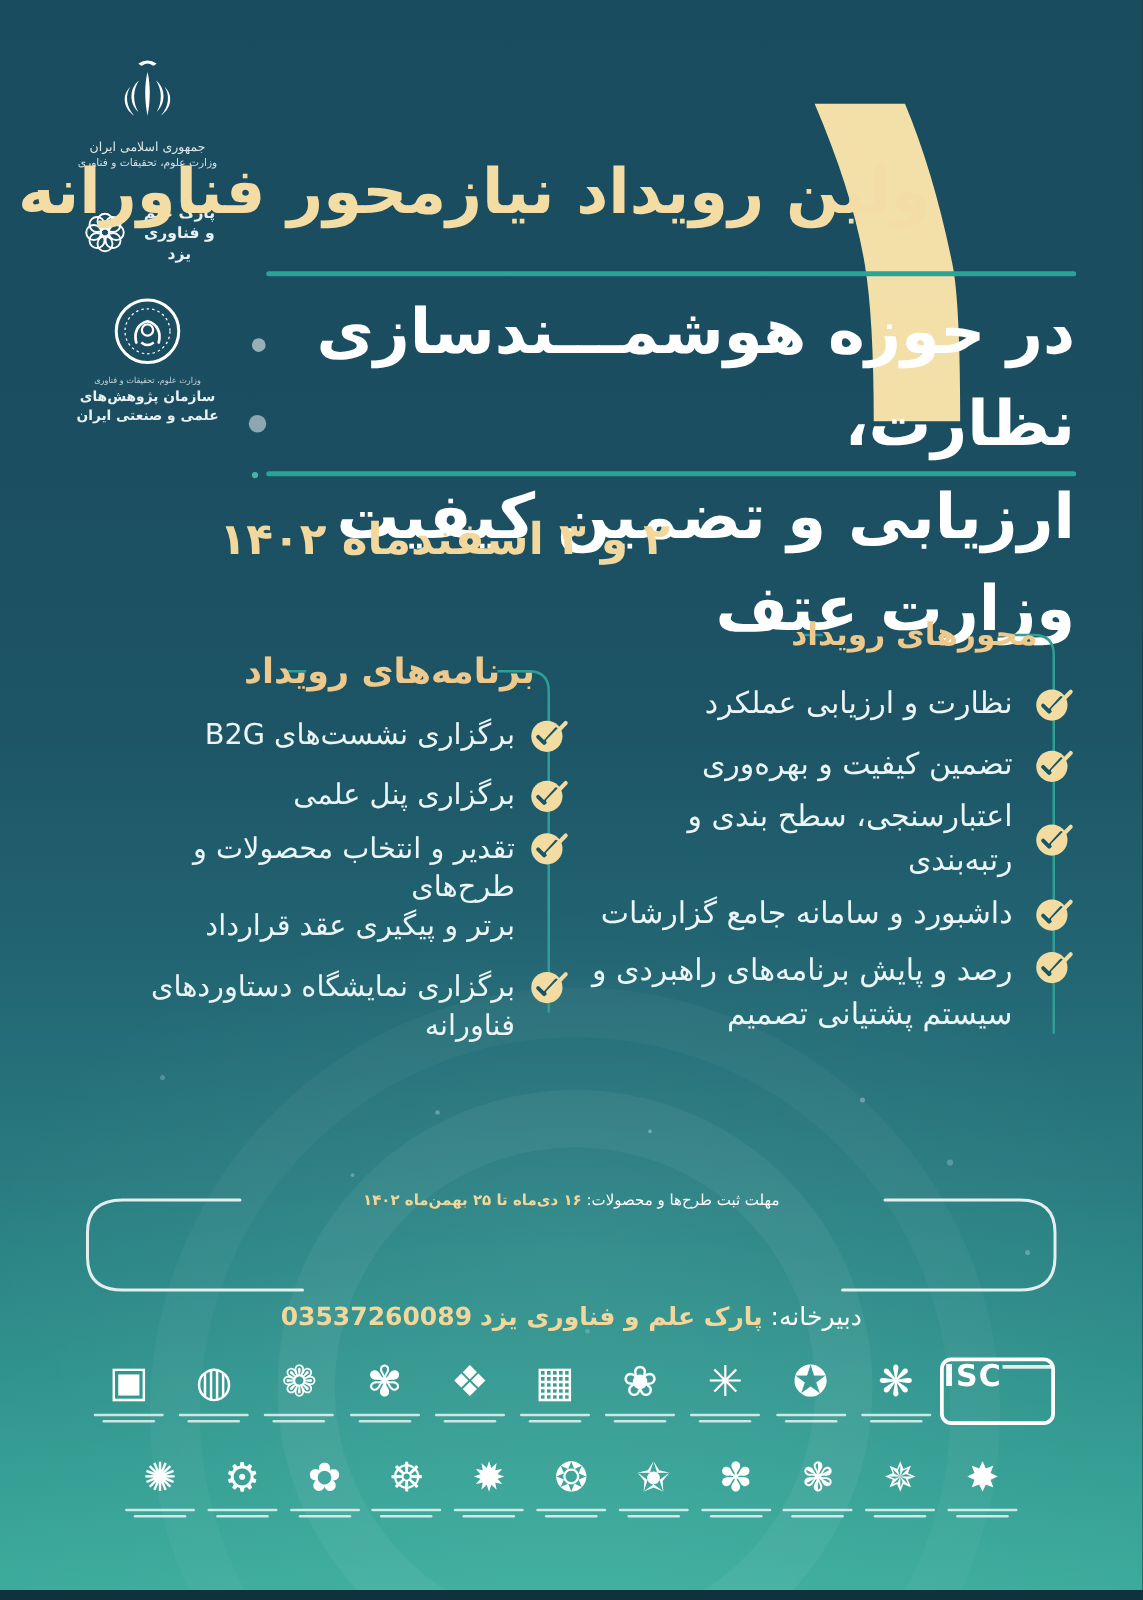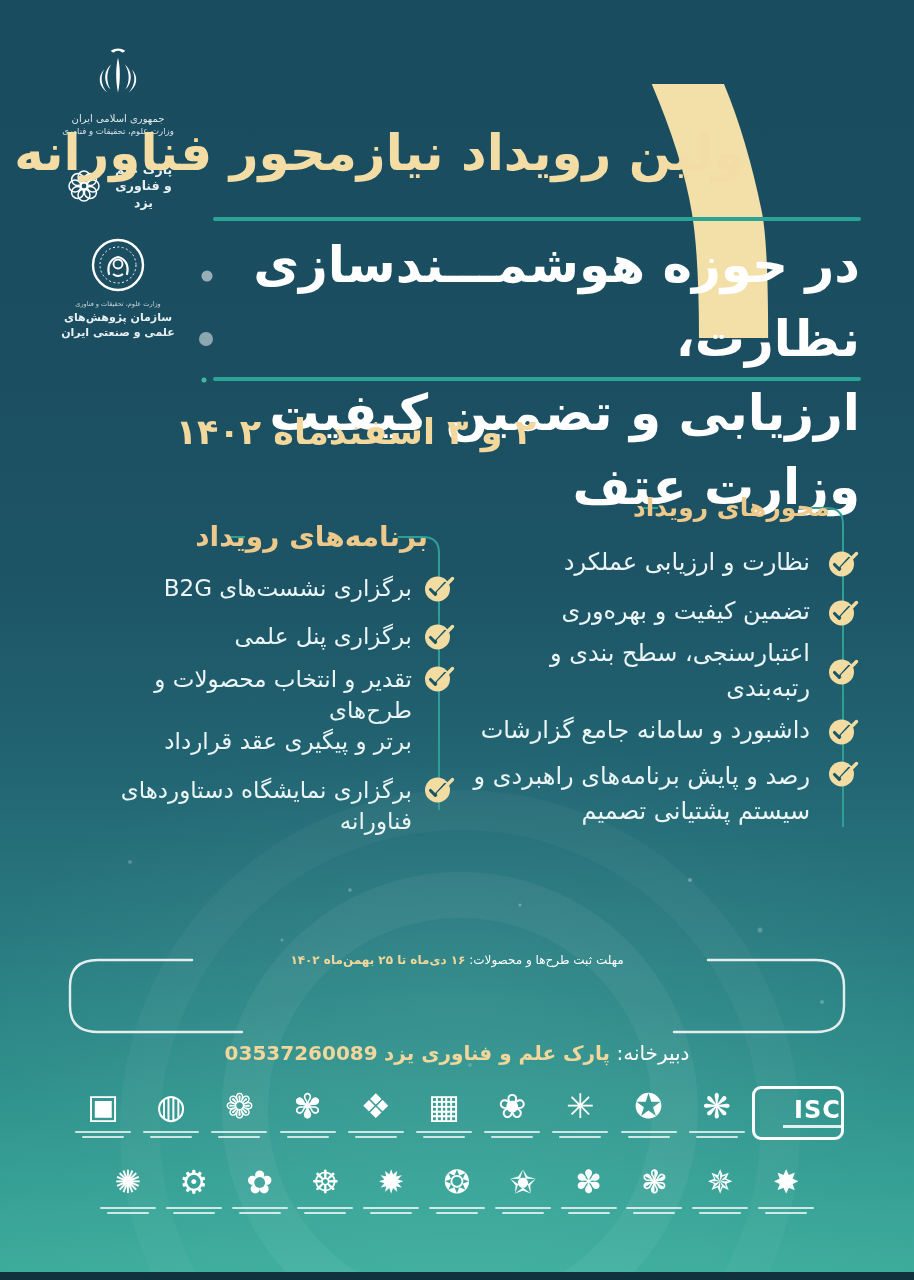--- a/index.html
+++ b/index.html
@@ -61,21 +61,21 @@
   
   .partners{position:absolute;display:flex;justify-content:space-between;align-items:flex-start;}
   .p1{top:1086px;left:70px;right:70px;}
   .p2{top:1162px;left:95px;right:95px;}
   .partner{display:flex;flex-direction:column;align-items:center;width:66px;}
   .pglyph{font-size:34px;line-height:40px;color:#ffffff;}
   .p2 .pglyph{font-size:32px;}
   .cap{height:1.8px;background:rgba(255,255,255,.75);border-radius:1px;}
   .cap.w1{width:56px;margin-top:5px;}
   .cap.w2{width:42px;margin-top:3px;}
-  .isc-box{width:86px;height:48px;border:3.5px solid #fff;border-radius:9px;display:flex;flex-direction:column;align-items:flex-end;justify-content:center;}
+  .isc-box{width:86px;height:48px;border:3.5px solid #fff;border-radius:9px;display:flex;flex-direction:row;align-items:flex-start;justify-content:center;}
   .isc-text{font-size:24px;font-weight:bold;color:#fff;letter-spacing:1px;line-height:24px;}
   .isc-bar{width:58px;height:2.5px;background:#fff;opacity:.85;margin-top:3px;}
   .decor{position:absolute;left:0;top:0;pointer-events:none;}
 </style>
 </head>
 <body>
 
 <div class="poster">
 
   <svg class="decor" width="914" height="1280" viewBox="0 0 914 1280">

